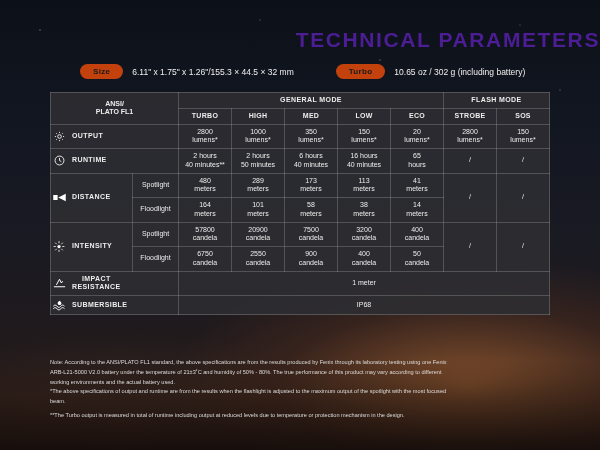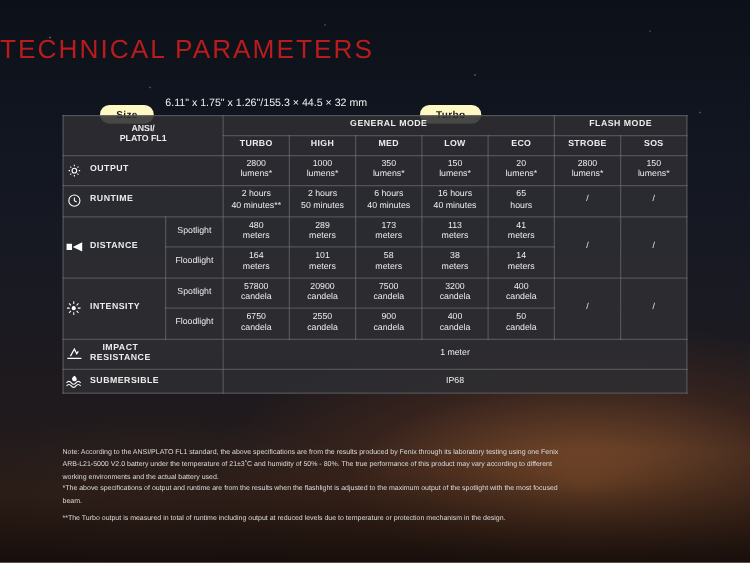--- a/index.html
+++ b/index.html
@@ -29,39 +29,38 @@
     pointer-events:none;
   }
   .horizon{
     position:absolute;left:0;right:0;bottom:0;height:90px;
     background:linear-gradient(180deg, rgba(0,0,0,0) 0%, rgba(40,25,18,.5) 40%, rgba(20,12,10,.9) 100%);
     pointer-events:none;
   }
 
   .title{
     position:absolute;left:0;right:0;top:28px;
-    text-align:left;
-    color:#b91c1c;
+    text-align:right;
+    color:#4c1d95;
     font-size:21px;
-    font-weight:normal;
+    font-weight:bold;
     letter-spacing:1.6px;
   }
 
   .meta-row{
     position:absolute;top:64px;left:80px;right:50px;
     display:flex;align-items:center;
     font-size:8.5px;
   }
   .pill{
-    background:#fef9c3;color:#1a1a1a;
+    background:#c2410c;color:#1a1a1a;
     border-radius:9px;
     padding:3px 13px;
     font-size:8px;font-weight:bold;
     letter-spacing:.3px;
-    margin-top:20px;
   }
   .meta-val{margin-left:9px;color:#efefef;font-size:8.5px;white-space:nowrap;}
   .meta-gap{width:42px;}
 
   table.spec{
     position:absolute;left:50px;top:92px;
     width:500px;
     border-collapse:collapse;
     background:rgba(46,46,50,0.88);
     table-layout:fixed;
@@ -113,20 +112,21 @@
 <div class="starfield"></div>
 <div class="horizon"></div>
 
 <div class="title">TECHNICAL PARAMETERS</div>
 
 <div class="meta-row">
   <span class="pill">Size</span>
   <span class="meta-val">6.11" x 1.75" x 1.26"/155.3 × 44.5 × 32 mm</span>
   <span class="meta-gap"></span>
   <span class="pill">Turbo</span>
+  <span class="meta-val">10.65 oz / 302 g (including battery)</span>
 </div>
 
 <table class="spec">
   <colgroup>
     <col style="width:82px">
       <col style="width:46px">
     <col style="width:53px">
       <col style="width:53px">
       <col style="width:53px">
       <col style="width:53px">

